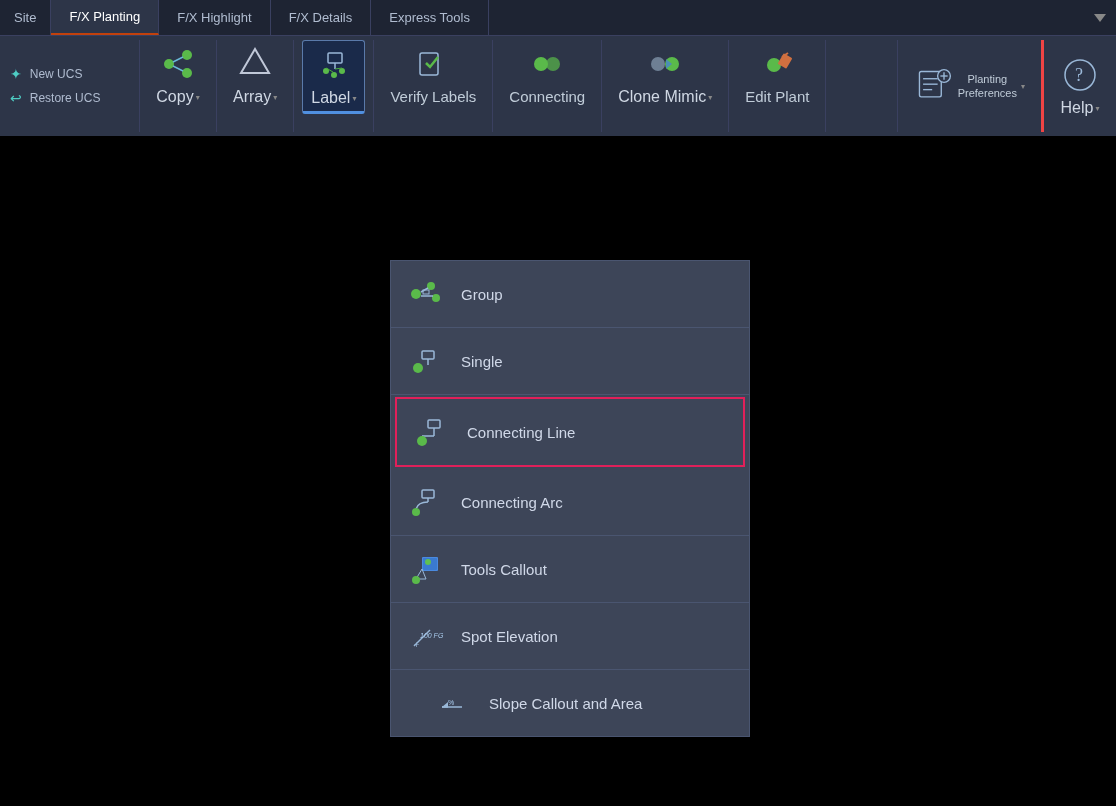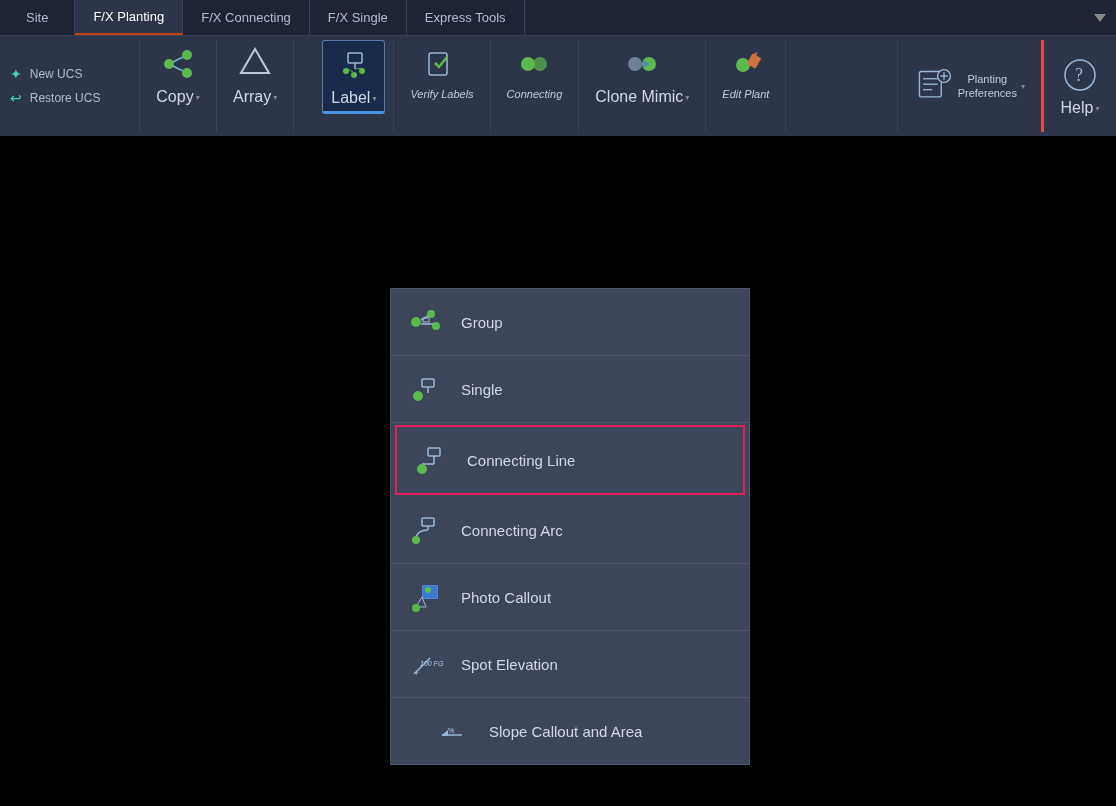--- a/index.html
+++ b/index.html
@@ -40,21 +40,21 @@
       height: 100%;
     }
 
     .tab.active {
       background: #2d3548;
       color: #ffffff;
       border-bottom: 2px solid #c2410c;
     }
 
     .tab:first-child {
-      padding: 0 26px;
+      padding: 0 14px;
     }
 
     .tab-scroll-btn {
       margin-left: auto;
       display: flex;
       align-items: center;
       padding: 0 8px;
       cursor: pointer;
     }
 
@@ -122,25 +122,24 @@
 
     .tool-icon {
       width: 40px;
       height: 40px;
       display: flex;
       align-items: center;
       justify-content: center;
     }
 
     .tool-label {
-      font-size: 11px;
+      font-size: 15px;
       color: #c0ccd8;
       text-align: center;
       line-height: 1.2;
-      font-style: italic;
     }
 
     .tool-label-with-arrow {
       display: flex;
       align-items: center;
       gap: 2px;
     }
 
     .dropdown-arrow {
       font-size: 8px;
@@ -173,21 +172,21 @@
       position: relative;
       width: 100%;
       height: calc(806px - 136px);
       background: #000000;
     }
 
     
     .dropdown-menu {
       position: absolute;
       left: 390px;
-      top: 152px;
+      top: 124px;
       width: 360px;
       background: #3d4558;
       border: 1px solid #4a5570;
       z-index: 100;
       box-shadow: 2px 4px 12px rgba(0,0,0,0.5);
     }
 
     .menu-item {
       display: flex;
       align-items: center;
@@ -216,32 +215,31 @@
       display: flex;
       align-items: center;
       justify-content: center;
       flex-shrink: 0;
     }
 
     
     .label-active {
       background: #1a2a4a !important;
       border-bottom: 3px solid #5090e0 !important;
-      margin-left: 20px;
     }
   </style>
 </head>
 <body>
 
 <div class="ribbon">
   <div class="tab-bar">
     <div class="tab">Site</div>
     <div class="tab active">F/X Planting</div>
-    <div class="tab">F/X Connecting</div>
-    <div class="tab">F/X Single</div>
+    <div class="tab">F/X Highlight</div>
+    <div class="tab">F/X Details</div>
     <div class="tab">Express Tools</div>
     <div class="tab-scroll-btn">
       <svg width="16" height="16" viewBox="0 0 16 16">
           <polygon points="2,4 14,4 8,12" fill="#888"></polygon>
         </svg>
     </div>
   </div>
 
   <div class="ribbon-tools">
 
@@ -454,21 +452,21 @@
     <div class="menu-item">
       <div class="menu-icon">
         <svg width="36" height="36" viewBox="0 0 36 36">
           <rect x="14" y="6" width="16" height="14" rx="1" fill="#4a8ae0"></rect>
           <rect x="15" y="7" width="14" height="12" rx="1" fill="#3a7ad0"></rect>
           <circle cx="20" cy="11" r="3" fill="#60c050"></circle>
           <polygon points="14,18 8,28 18,28" fill="none" stroke="#9ab8d8" stroke-width="1"></polygon>
           <circle cx="8" cy="29" r="4" fill="#5aba4a"></circle>
         </svg>
       </div>
-      <span>Photo Callout</span>
+      <span>Tools Callout</span>
     </div>
 
     <div class="menu-item">
       <div class="menu-icon">
         <svg width="36" height="36" viewBox="0 0 36 36">
           <line x1="6" y1="28" x2="22" y2="12" stroke="#9ab8d8" stroke-width="1.5"></line>
           <text x="12" y="20" font-size="7" fill="#aaccee" font-style="italic" font-family="sans-serif">100 FG</text>
           <text x="6" y="30" font-size="9" fill="#9ab8d8">+</text>
         </svg>
       </div>

